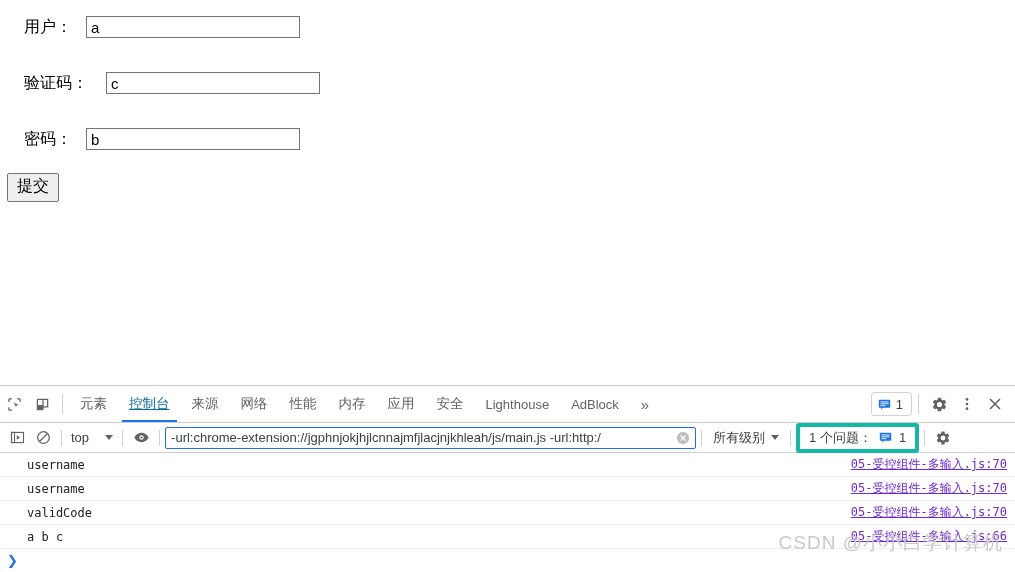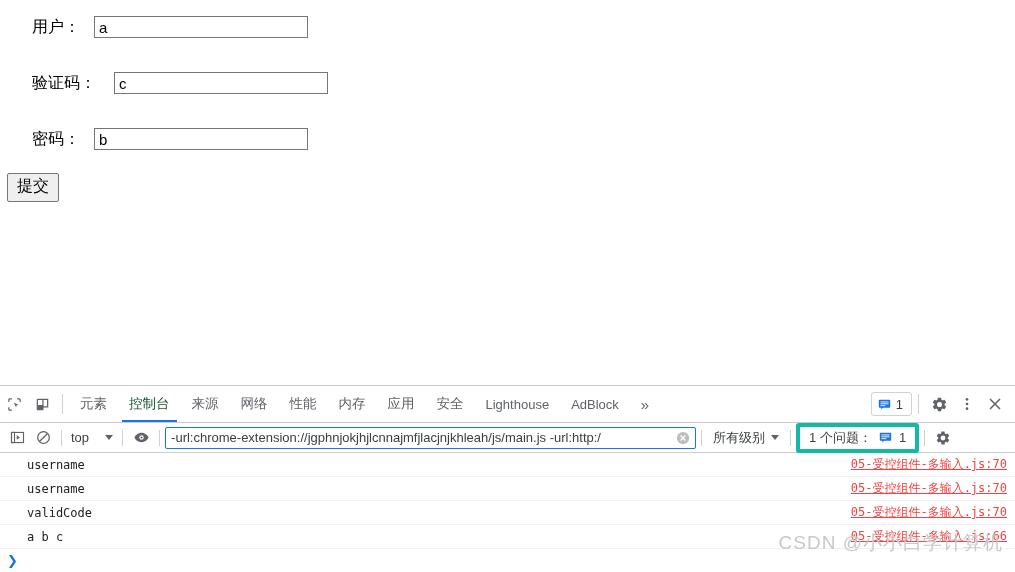--- a/index.html
+++ b/index.html
@@ -22,21 +22,21 @@
     position: absolute;
     left: 0; top: 0;
     width: 1015px;
     height: 385px;
     background: #ffffff;
     overflow: hidden;
   }
   .form-row {
     display: flex;
     align-items: center;
-    margin: 0 0 2px 12px;
+    margin: 0 0 2px 4px;
     padding: 13px;
     height: 28px;
   }
   .form-label {
     font-family: "Liberation Sans", sans-serif;
     font-size: 16px;
     color: #000;
     white-space: nowrap;
     padding-left: 7px;
     letter-spacing: 0px;
@@ -105,21 +105,22 @@
     padding: 0 11px;
     font-size: 13.5px;
     color: #5f6368;
     cursor: default;
     position: relative;
     white-space: nowrap;
     font-family: "Liberation Sans", sans-serif;
   }
   .dt-tab.latin { font-size: 13px; }
   .dt-tab.active {
-    color: #14532d;
+    color: #0369a1;
+    text-decoration: underline;
   }
   .dt-tab.active::after {
     content: "";
     position: absolute;
     left: 4px; right: 4px; bottom: 0;
     height: 2px;
     background: #1a73e8;
   }
   .dt-tab-spacer { flex: 1 1 auto; }
   .issues-pill {
@@ -252,21 +253,21 @@
   }
   .msg-text {
     font-family: "DejaVu Sans Mono", monospace;
     font-size: 12px;
     color: #202124;
     white-space: pre;
   }
   .msg-src {
     font-family: "DejaVu Sans Mono", monospace;
     font-size: 12px;
-    color: #ef4444;
+    color: #6d28d9;
     text-decoration: underline;
     cursor: pointer;
     white-space: nowrap;
   }
   #prompt-row {
     display: flex;
     align-items: center;
     height: 22px;
     padding-left: 7px;
   }

